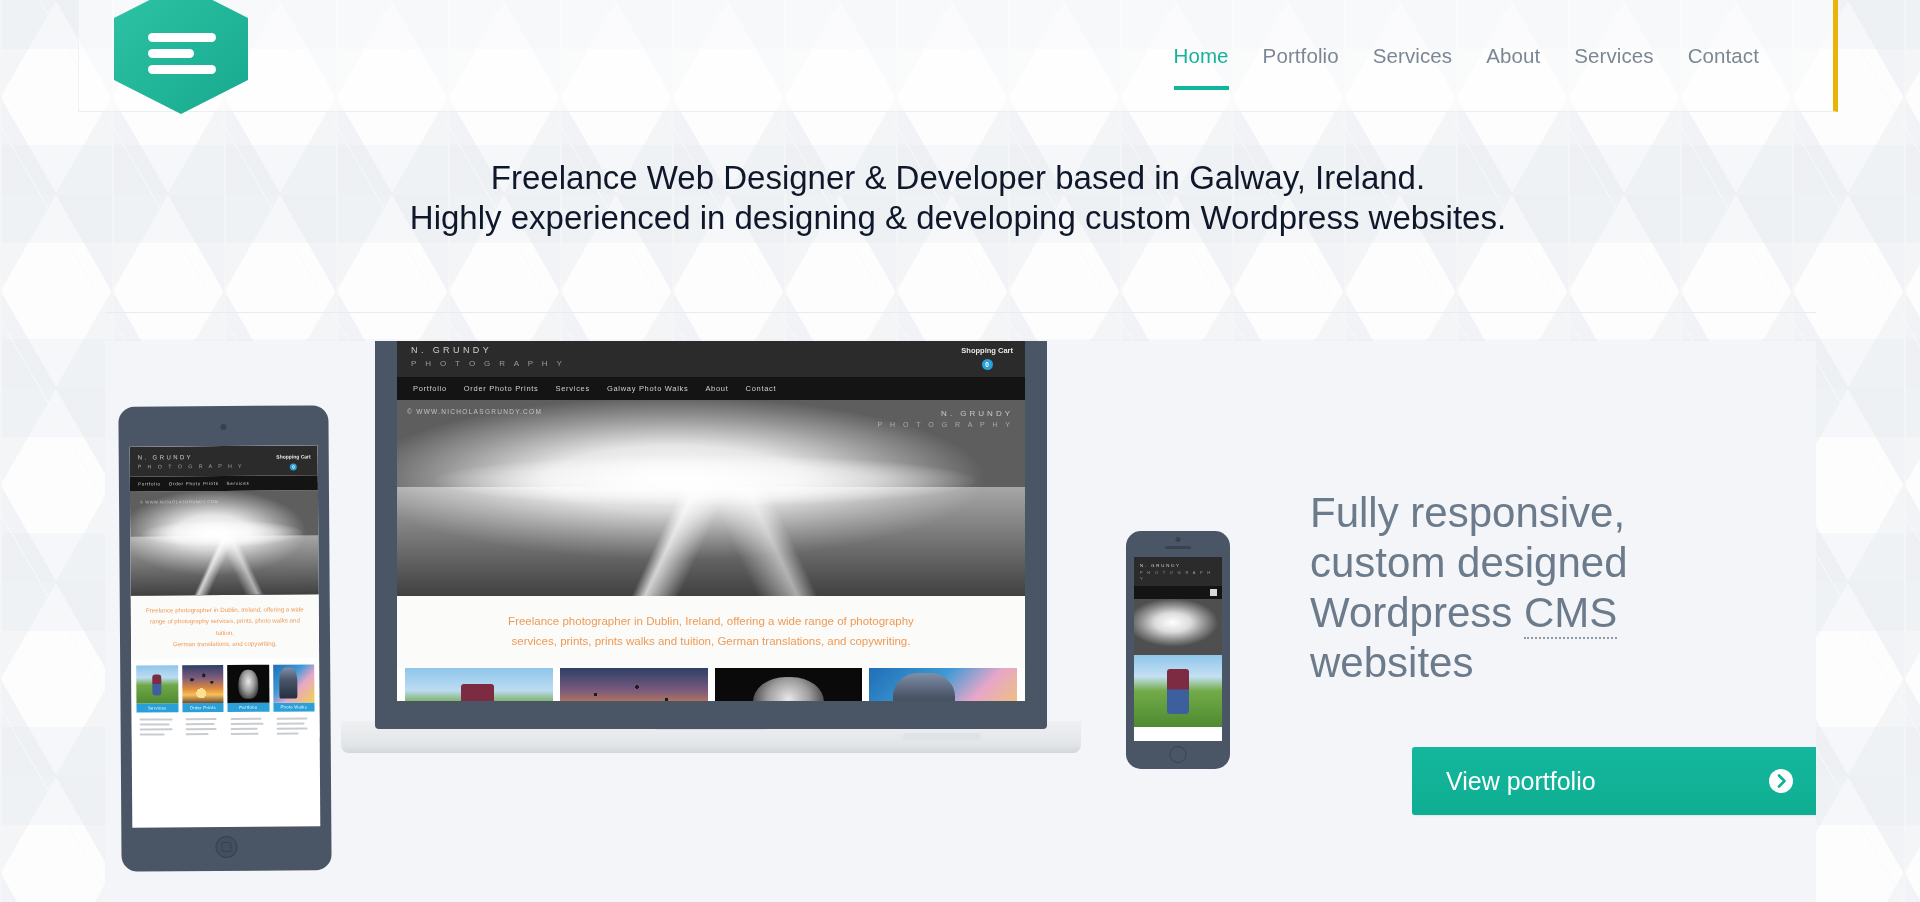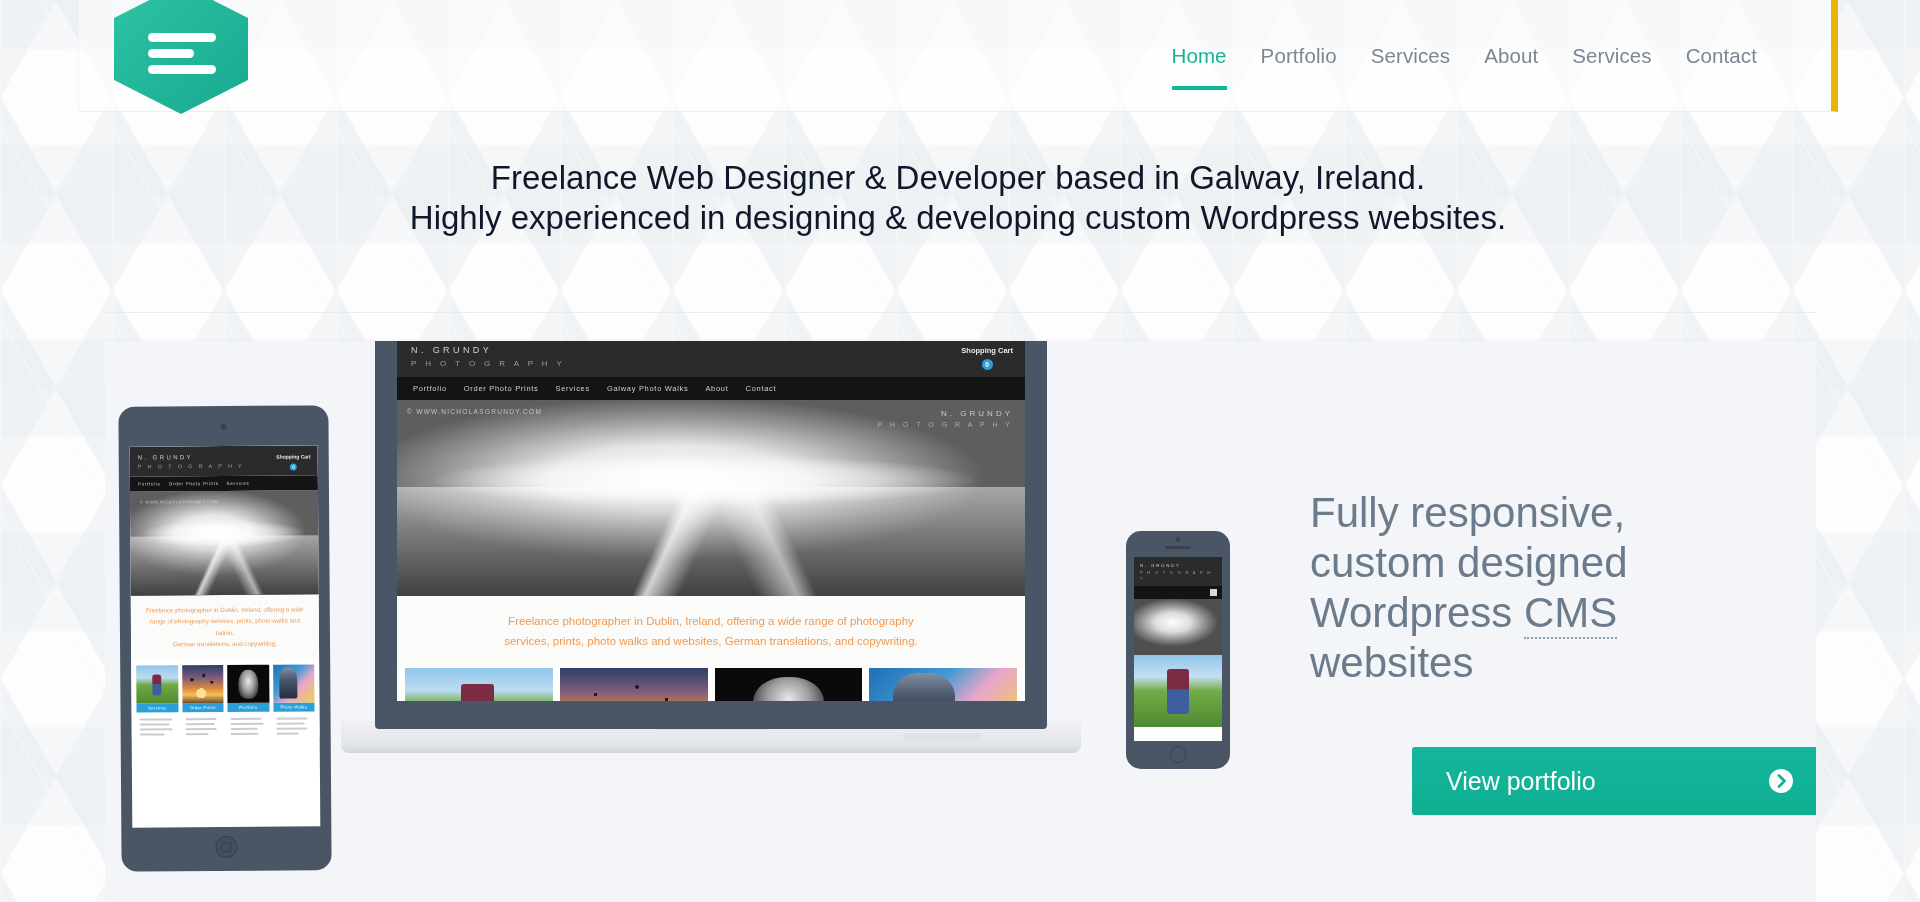--- a/index.html
+++ b/index.html
@@ -51,21 +51,21 @@
   
   .site-header {
     position: absolute;
     left: 78px;
     top: 0;
     width: 1760px;
     height: 112px;
     background: rgba(255,255,255,0.55);
     border-bottom: 1px solid #eceff2;
     border-left: 1px solid #f0f2f5;
-    border-right: 7px solid #eab308;
+    border-right: 5px solid #eab308;
   }
 
   .logo {
     position: absolute;
     left: 27px;
     top: -18px;
     width: 150px;
     height: 134px;
   }
   .logo svg { display: block; }
@@ -481,21 +481,21 @@
             <div class="site-hero">
               <div class="hero-watermark">© WWW.NICHOLASGRUNDY.COM</div>
               <div class="hero-brand">
                 <div class="l1">N.    GRUNDY</div>
                 <div class="l2">P H O T O G R A P H Y</div>
               </div>
             </div>
 
             <div class="site-caption">
               <div>Freelance photographer in Dublin, Ireland, offering a wide range of photography</div>
-              <div>services, prints, photo walks and websites, German translations, and copywriting.</div>
+              <div>services, prints, prints walks and tuition, German translations, and copywriting.</div>
             </div>
 
             <div class="site-cards">
               <div class="card">
                 <div class="card-img img-cyclist"></div>
 
               </div>
               <div class="card">
                 <div class="card-img img-balloons"></div>
 

